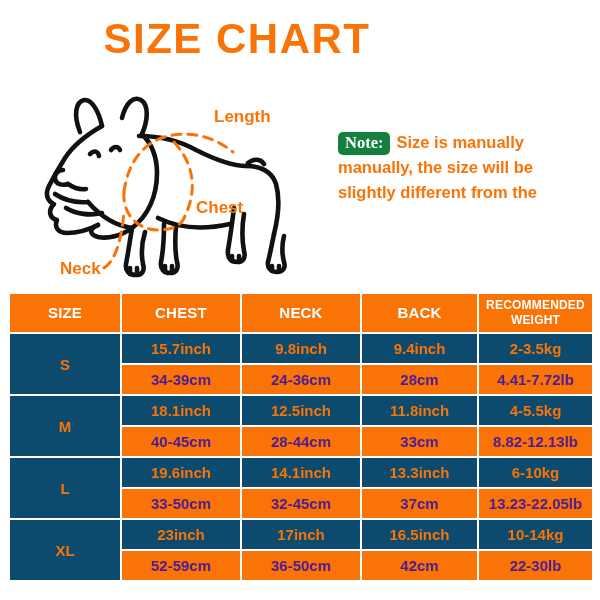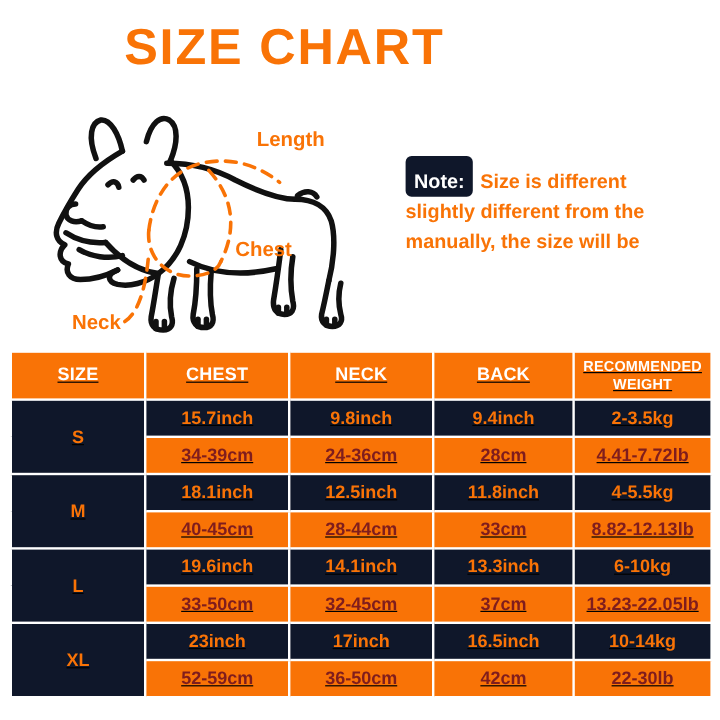--- a/index.html
+++ b/index.html
@@ -59,38 +59,37 @@
   .note-line {
     color: #F97306;
     font-size: 16.5px;
     font-weight: bold;
     line-height: 25px;
     font-family: "Liberation Sans", sans-serif;
     white-space: nowrap;
   }
   .note-badge {
     display: inline-block;
-    background: #0f172a;
+    background: #15803d;
     color: #ffffff;
     font-weight: bold;
     font-size: 16.5px;
     border-radius: 5px;
-    padding: 12px 7px 2px 7px;
+    padding: 1px 7px 2px 7px;
     margin-right: 6px;
     line-height: 20px;
-    font-family: Liberation Sans, sans-serif;
+    font-family: Liberation Serif, serif;
   }
 
   
   .table-wrap {
     position: absolute;
     left: 8px;
     top: 292px;
     width: 584px;
-    text-decoration: underline;
   }
   table.size-chart {
     border-collapse: collapse;
     width: 584px;
     table-layout: fixed;
     font-family: "Liberation Sans", sans-serif;
   }
   table.size-chart col.c-size   { width: 112px; }
   table.size-chart col.c-chest  { width: 120px; }
   table.size-chart col.c-neck   { width: 120px; }
@@ -119,28 +118,28 @@
   }
 
   td.size-cell {
     background: #E4E4E4;
     color: #F97306;
     font-size: 19px;
     border-color: #ffffff;
   }
 
   tr.inch-row td {
-    background: #0f172a;
+    background: #0c4a6e;
     color: #F97306;
     font-size: 15px;
     height: 29px;
   }
   tr.cm-row td {
     background: #F97306;
-    color: #7f1d1d;
+    color: #4c1d95;
     font-size: 15px;
     height: 29px;
     text-align: center;
   }
 </style>
 </head>
 <body>
 
 <div class="title-bar">
   <div class="title">SIZE CHART</div>
@@ -211,24 +210,24 @@
       </g>
 
       <text x="196" y="44" fill="#F97306" font-size="17" font-weight="bold" font-family="Liberation Sans, sans-serif">Length</text>
       <text x="178" y="135" fill="#F97306" font-size="17" font-weight="bold" font-family="Liberation Sans, sans-serif">Chest</text>
       <text x="42" y="196" fill="#F97306" font-size="17" font-weight="bold" font-family="Liberation Sans, sans-serif">Neck</text>
     </svg>
   </div>
 
   <div class="note-block">
     <div class="note-line">
-      <span class="note-badge">Note:</span><span>Size is different</span>
+      <span class="note-badge">Note:</span><span>Size is manually</span>
     </div>
+    <div class="note-line">manually, the size will be</div>
     <div class="note-line">slightly different from the</div>
-    <div class="note-line">manually, the size will be</div>
   </div>
 </div>
 
 <div class="table-wrap">
   <table class="size-chart">
     <colgroup>
       <col class="c-size">
         <col class="c-chest">
         <col class="c-neck">
         <col class="c-back">

